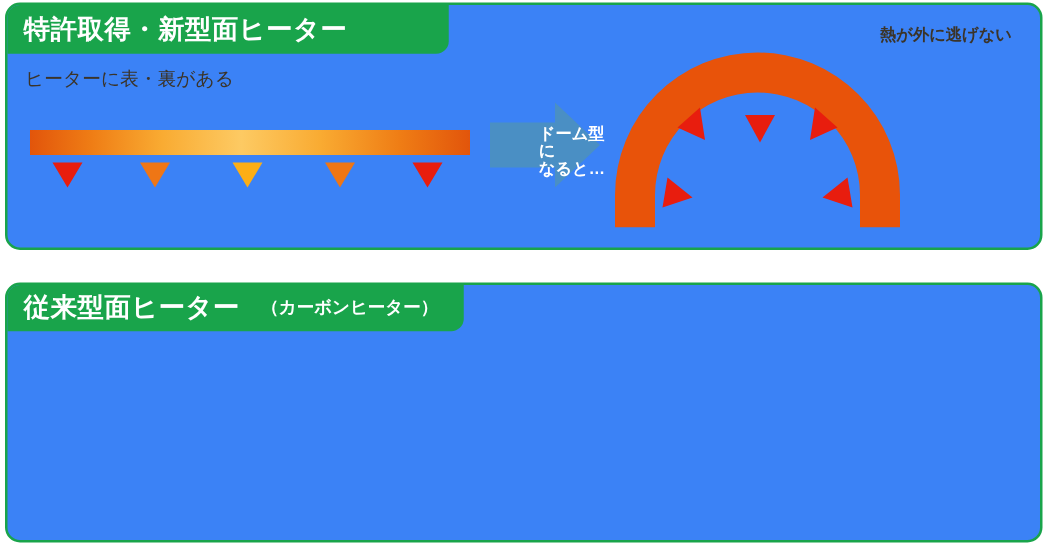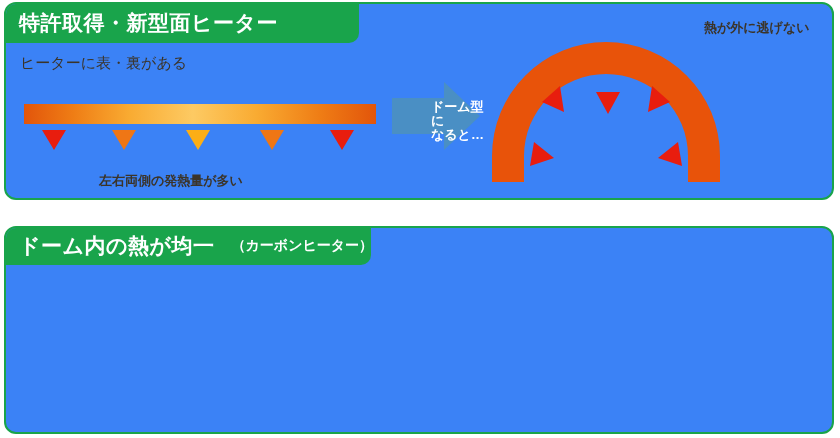--- a/index.html
+++ b/index.html
@@ -164,21 +164,20 @@
     <div class="subtitle" id="subtitle-new">ヒーターに表・裏がある</div>
 
     <div class="bar-gradient"></div>
 
     <div class="tri tri-down" style="left:36px;  top:126px; color:#e81d0e;"></div>
     <div class="tri tri-down" style="left:106px; top:126px; color:#ef7615;"></div>
     <div class="tri tri-down" style="left:180px; top:126px; color:#fcae16;"></div>
     <div class="tri tri-down" style="left:254px; top:126px; color:#ef7615;"></div>
     <div class="tri tri-down" style="left:324px; top:126px; color:#e81d0e;"></div>
 
-    <div class="caption" id="caption-new">左右両側の発熱量が多い</div>
 
     <div class="blue-arrow" id="arrow-new">
       <svg viewBox="0 0 88 72" width="88" height="72" aria-hidden="true">
         <polygon points="0,18 52,18 52,2 88,36 52,70 52,54 0,54" fill="#4a8fc4"></polygon>
       </svg>
       <div class="arrow-label">
         <div>ドーム型に</div>
         <div>なると…</div>
       </div>
     </div>
@@ -195,19 +194,19 @@
         <polygon points="204,136 200,112 180,128" fill="#e81d0e"></polygon>
       </svg>
     </div>
 
     <div class="annot" id="annot-new-outside">熱が外に逃げない</div>
   </div>
 
   <div class="panel" id="panel-old">
 
     <div class="panel-header">
-      <span class="title-main">ドーム内の熱が均一</span>
+      <span class="title-main">従来型面ヒーター</span>
       <span class="title-sub">（カーボンヒーター）</span>
     </div>
 
   </div>
 
 </div>
 
 </body></html>

